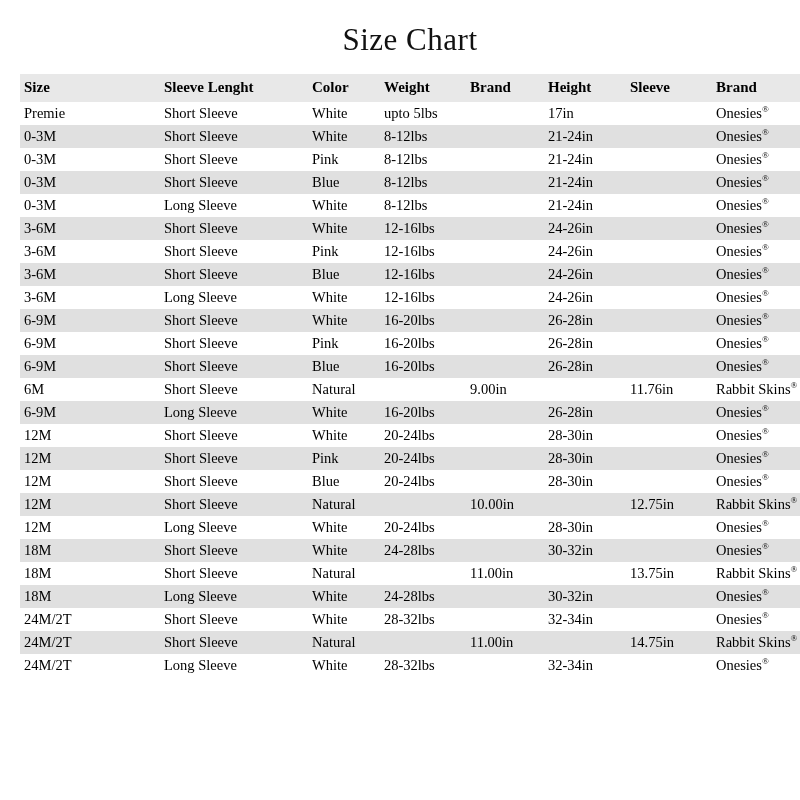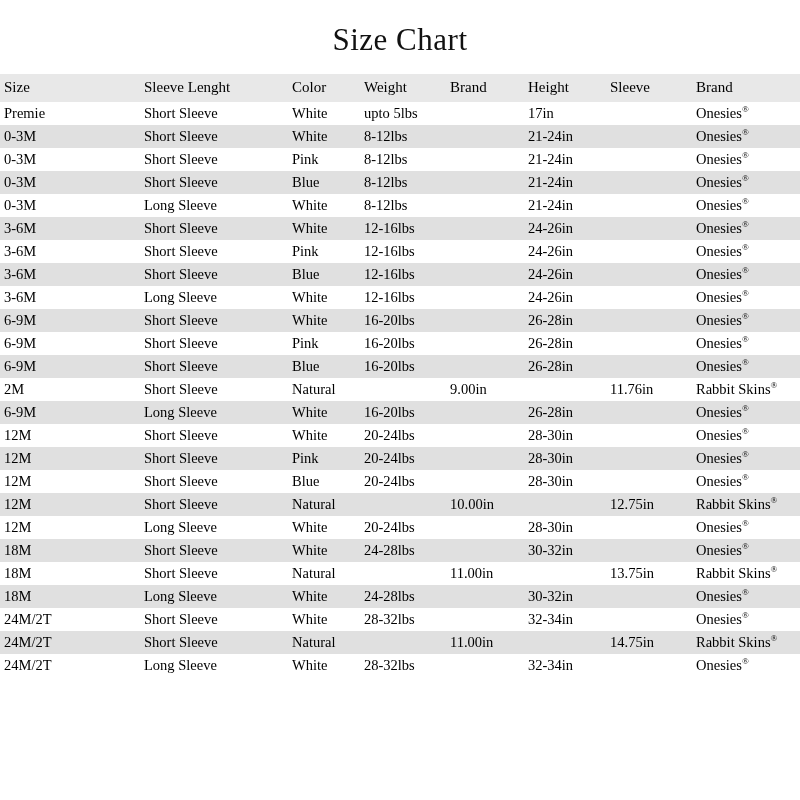--- a/index.html
+++ b/index.html
@@ -13,40 +13,41 @@
     font-family: "Liberation Serif", serif;
     color: #000000;
     overflow: hidden;
   }
   .page {
     width: 800px;
     height: 800px;
     box-sizing: border-box;
     display: flex;
     flex-direction: column;
+    padding-left: 20px;
   }
   .title {
     text-align: center;
     font-family: "Liberation Serif", serif;
     font-size: 31px;
     font-weight: normal;
     letter-spacing: 0.5px;
     padding: 22px 0 16px 0;
     margin: 0;
     color: #111;
   }
   table.size-chart {
     border-collapse: collapse;
     width: 800px;
     table-layout: fixed;
     font-size: 14.5px;
   }
   table.size-chart th {
     text-align: left;
-    font-weight: normal;
+    font-weight: bold;
     font-family: "Liberation Serif", serif;
     background: #e8e8e8;
     padding: 5px 4px 6px 4px;
     font-size: 15px;
     white-space: nowrap;
   }
   table.size-chart td {
     text-align: left;
     padding: 3px 4px 3px 4px;
     font-family: "Liberation Serif", serif;
@@ -219,21 +220,21 @@
           <td class="c0">6-9M</td>
           <td class="c1">Short Sleeve</td>
           <td class="c2">Blue</td>
           <td class="c3">16-20lbs</td>
           <td class="c4"></td>
           <td class="c5">26-28in</td>
           <td class="c6"></td>
           <td class="c7">Onesies<sup class="reg">®</sup></td>
         </tr>
         <tr>
-          <td class="c0">2M</td>
+          <td class="c0">6M</td>
           <td class="c1">Short Sleeve</td>
           <td class="c2">Natural</td>
           <td class="c3"></td>
           <td class="c4">9.00in</td>
           <td class="c5"></td>
           <td class="c6">11.76in</td>
           <td class="c7">Rabbit Skins<sup class="reg">®</sup></td>
         </tr>
         <tr>
           <td class="c0">6-9M</td>

